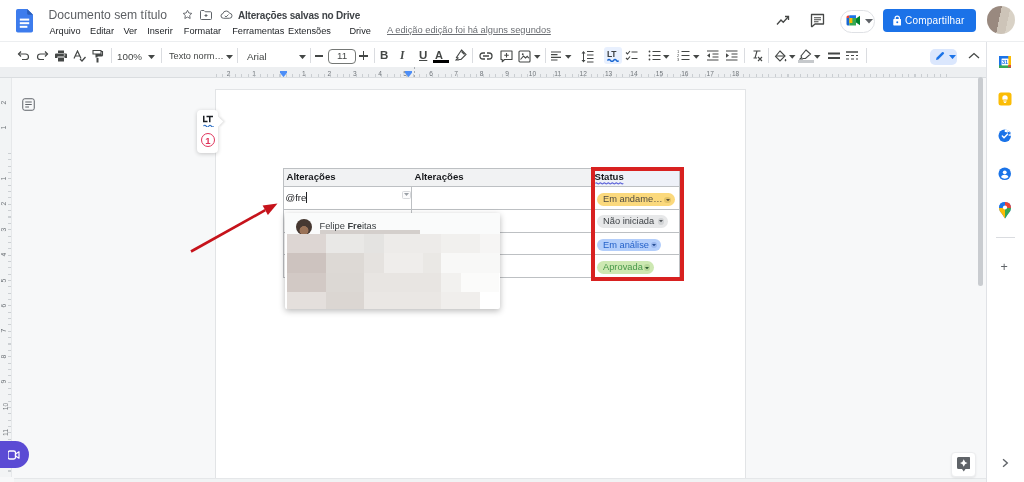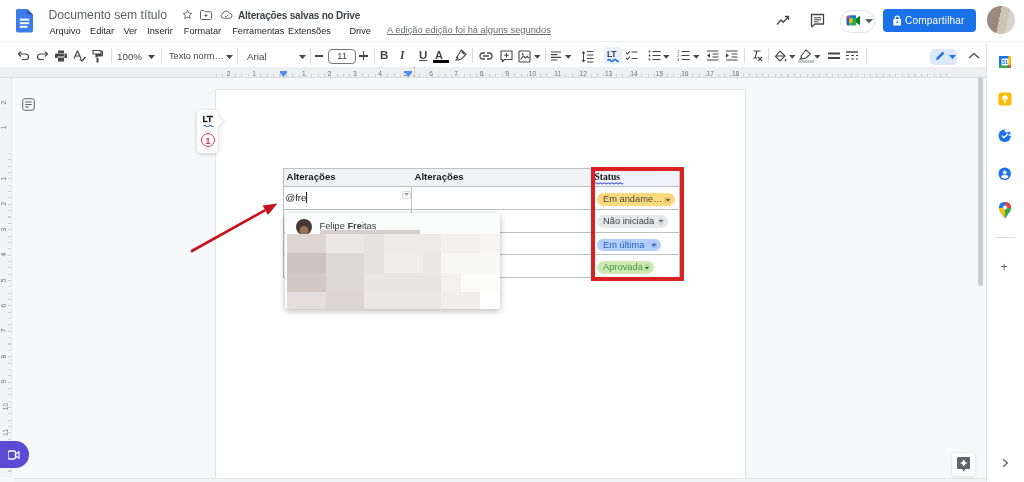--- a/index.html
+++ b/index.html
@@ -445,21 +445,21 @@
 <div class="cellline" style="left:283px;top:167.5px;width:1px;height:110.7px;"></div>
 <div class="cellline" style="left:411px;top:167.5px;width:1px;height:110.7px;"></div>
 <div class="cellline" style="left:591px;top:167.5px;width:1px;height:110.7px;"></div>
 <div class="cellline" style="left:679px;top:167.5px;width:1px;height:110.7px;"></div>
 
 <div class="abs" style="left:284px;top:168.5px;width:395px;height:17.5px;background:#f1f2f3;"></div>
 <div class="abs" style="left:592px;top:168.5px;width:87px;height:17.5px;background:#eef1f8;"></div>
 
 <div class="abs" style="left:286.5px;top:170.5px;font-size:9.6px;font-weight:700;color:#17191c;">Alterações</div>
 <div class="abs" style="left:414.5px;top:170.5px;font-size:9.6px;font-weight:700;color:#17191c;">Alterações</div>
-<div class="abs" style="left:594.5px;top:170.5px;font-size:9.6px;font-weight:700;color:#17191c;font-family:Liberation Serif, serif;">Status</div>
+<div class="abs" style="left:594.5px;top:170.5px;font-size:9.6px;font-weight:700;color:#17191c;">Status</div>
 <div class="abs" style="left:594.5px;top:182px;">
     <svg width="29" height="2.6" viewBox="0 0 87 7.8" fill="none" stroke="#5a60d8" stroke-width="3.4">
       <path d="M1 4 Q4 1 7 4 T13 4 T19 4 T25 4 T31 4 T37 4 T43 4 T49 4 T55 4 T61 4 T67 4 T73 4 T79 4 T85 4"></path>
     </svg>
   </div>
 
 <div class="abs" style="left:285.5px;top:192.2px;font-size:9.5px;color:#202124;">@fre</div>
 <div class="abs" style="left:305.5px;top:191.5px;width:1px;height:11px;background:#202124;"></div>
 
 <div class="abs" style="left:402px;top:190.5px;width:9px;height:8px;background:#fbfbfc;border:1px solid #d7d9dc;border-radius:1.5px;"></div>
@@ -476,21 +476,21 @@
       <path d="M0 0 L4 4.6 8 0 Z" fill="#5a5138"></path>
     </svg>
   </div>
 <div class="chip" style="left:597px;top:215px;width:71px;background:#e7e8e9;color:#3f4347;">Não iniciada</div>
 <div class="abs" style="left:657.5px;top:218.1px;width:6.5px;height:6.5px;border-radius:50%;background:rgba(90,95,100,0.15);"></div>
 <div class="abs" style="left:659px;top:220.3px;">
     <svg width="4" height="2.6" viewBox="0 0 8 5">
       <path d="M0 0 L4 4.6 8 0 Z" fill="#53575b"></path>
     </svg>
   </div>
-<div class="chip" style="left:597px;top:238.6px;width:64px;background:#b3cefb;color:#2562c9;">Em última</div>
+<div class="chip" style="left:597px;top:238.6px;width:64px;background:#b3cefb;color:#2562c9;">Em análise</div>
 <div class="abs" style="left:650.5px;top:241.7px;width:6.5px;height:6.5px;border-radius:50%;background:rgba(40,80,180,0.18);"></div>
 <div class="abs" style="left:652px;top:243.9px;">
     <svg width="4" height="2.6" viewBox="0 0 8 5">
       <path d="M0 0 L4 4.6 8 0 Z" fill="#274f94"></path>
     </svg>
   </div>
 <div class="chip" style="left:597px;top:261.2px;width:57px;background:#cde8b2;color:#47984a;">Aprovada</div>
 <div class="abs" style="left:643.5px;top:264.3px;width:6.5px;height:6.5px;border-radius:50%;background:rgba(80,140,40,0.18);"></div>
 <div class="abs" style="left:645px;top:266.5px;">
     <svg width="4" height="2.6" viewBox="0 0 8 5">

